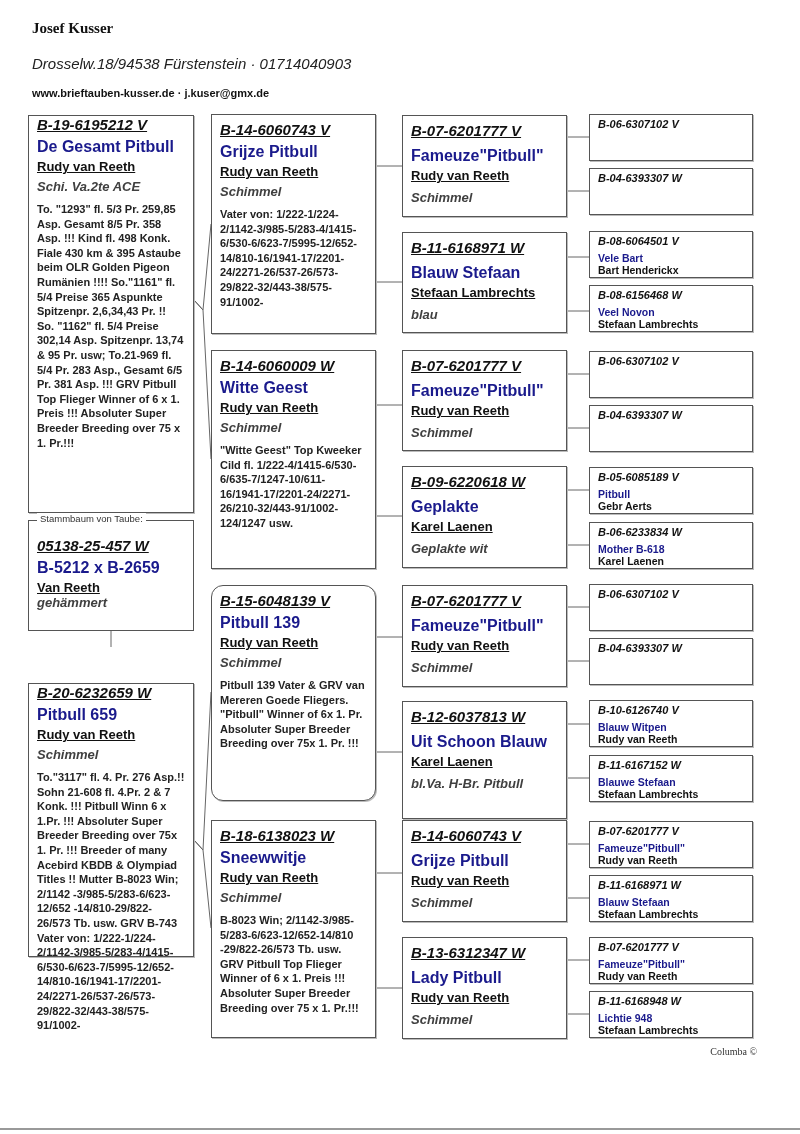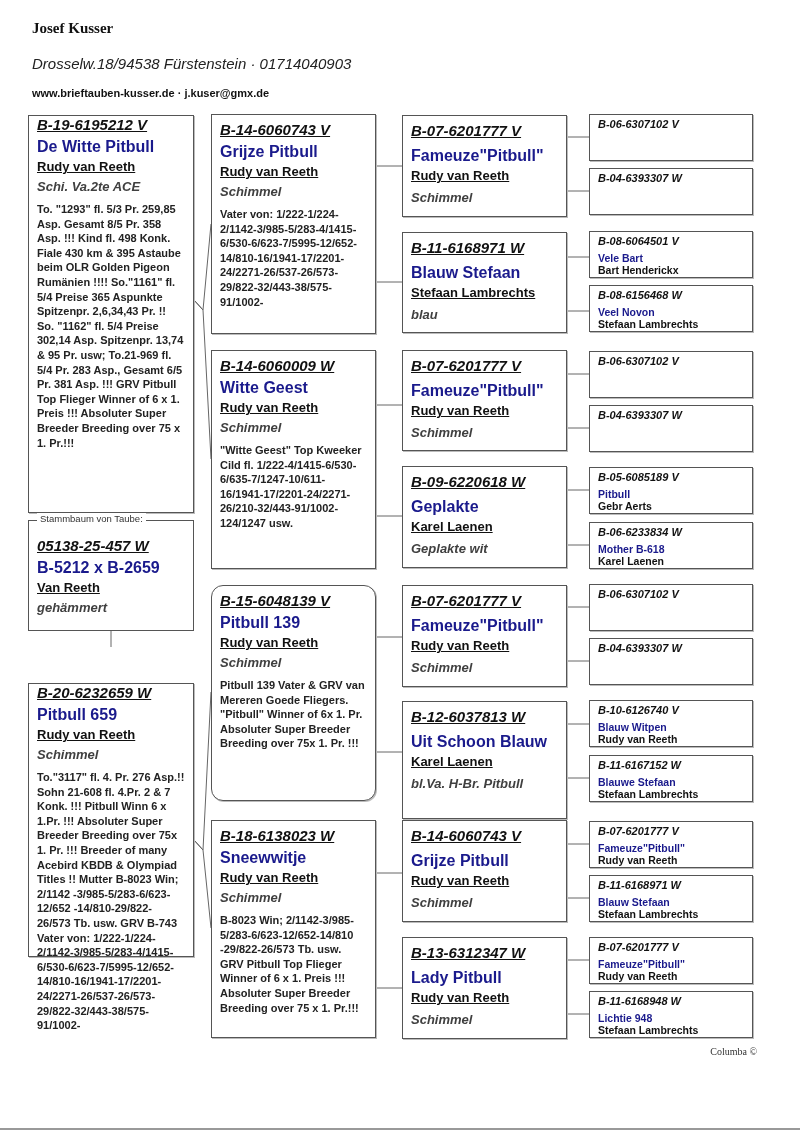--- a/index.html
+++ b/index.html
@@ -24,21 +24,21 @@
   .c1 .breeder,.c2 .breeder{margin-bottom:5px;}
   .c1 .color,.c2 .color{margin-bottom:8px;}
   .c4{left:589px;width:164px;height:47px;padding:3px 8px;}
   .c4 .ring4{font-style:italic;font-weight:bold;font-size:11px;display:block;margin-bottom:5px;}
   .c4 .pname4{color:#1a1a8c;font-weight:bold;font-size:10.5px;display:block;line-height:12px;}
   .c4 .breeder4{font-weight:bold;font-size:10.5px;display:block;line-height:12px;}
   .label-box{position:absolute;left:28px;top:520px;width:166px;height:111px;border:1px solid #555;box-sizing:border-box;padding:6px 8px;}
   .label-legend{position:absolute;left:8px;top:-8px;background:#fff;padding:0 3px;font-size:9.5px;color:#333;}
   .label-box .ring{margin-top:10px;margin-bottom:5px;}
   .label-box .pname{font-size:16px;margin-bottom:3px;}
-  .label-box .breeder{margin-bottom:5px;}
+  .label-box .breeder{}
   .footer{position:absolute;right:43px;top:1046px;font-size:10px;color:#333;font-family:Liberation Serif, serif;}
   .bottom-rule{position:absolute;left:0;right:0;top:1128px;height:2px;background:#999;}
   svg.lines{position:absolute;left:0;top:0;}
 </style>
 </head>
 <body>
 
 <div class="hdr-name">Josef Kusser</div>
 <div class="hdr-addr">Drosselw.18/94538 Fürstenstein  ·  01714040903</div>
 <div class="hdr-web">www.brieftauben-kusser.de  ·  j.kuser@gmx.de</div>
@@ -78,21 +78,21 @@
     <line x1="567" y1="778" x2="589" y2="778"></line>
     <line x1="567" y1="844" x2="589" y2="844"></line>
     <line x1="567" y1="898" x2="589" y2="898"></line>
     <line x1="567" y1="960" x2="589" y2="960"></line>
     <line x1="567" y1="1014" x2="589" y2="1014"></line>
   </g>
 </svg>
 
 <div class="box c1" style="top:115px;height:398px;">
   <span class="ring">B-19-6195212 V</span>
-  <span class="pname">De Witte Pitbull</span>
+  <span class="pname">De Gesamt Pitbull</span>
   <span class="breeder">Rudy van Reeth</span>
   <span class="color">Schi. Va.2te ACE</span>
   <span class="notes">To. "1293" fl. 5/3 Pr. 259,85 Asp. Gesamt 8/5 Pr. 358 Asp. !!! Kind fl. 498 Konk. Fiale 430 km &amp; 395 Astaube beim OLR Golden Pigeon Rumänien !!!! So."1161" fl. 5/4 Preise 365 Aspunkte Spitzenpr. 2,6,34,43 Pr. !! So. "1162" fl. 5/4 Preise 302,14 Asp. Spitzenpr. 13,74 &amp; 95 Pr. usw; To.21-969 fl. 5/4 Pr. 283 Asp., Gesamt 6/5 Pr. 381 Asp. !!! GRV Pitbull Top Flieger Winner of 6 x 1. Preis !!! Absoluter Super Breeder Breeding over 75 x 1. Pr.!!!</span>
 </div>
 
 <div class="label-box">
   <span class="label-legend">Stammbaum von Taube:</span>
   <span class="ring">05138-25-457 W</span>
   <span class="pname">B-5212 x B-2659</span>
   <span class="breeder">Van Reeth</span>

